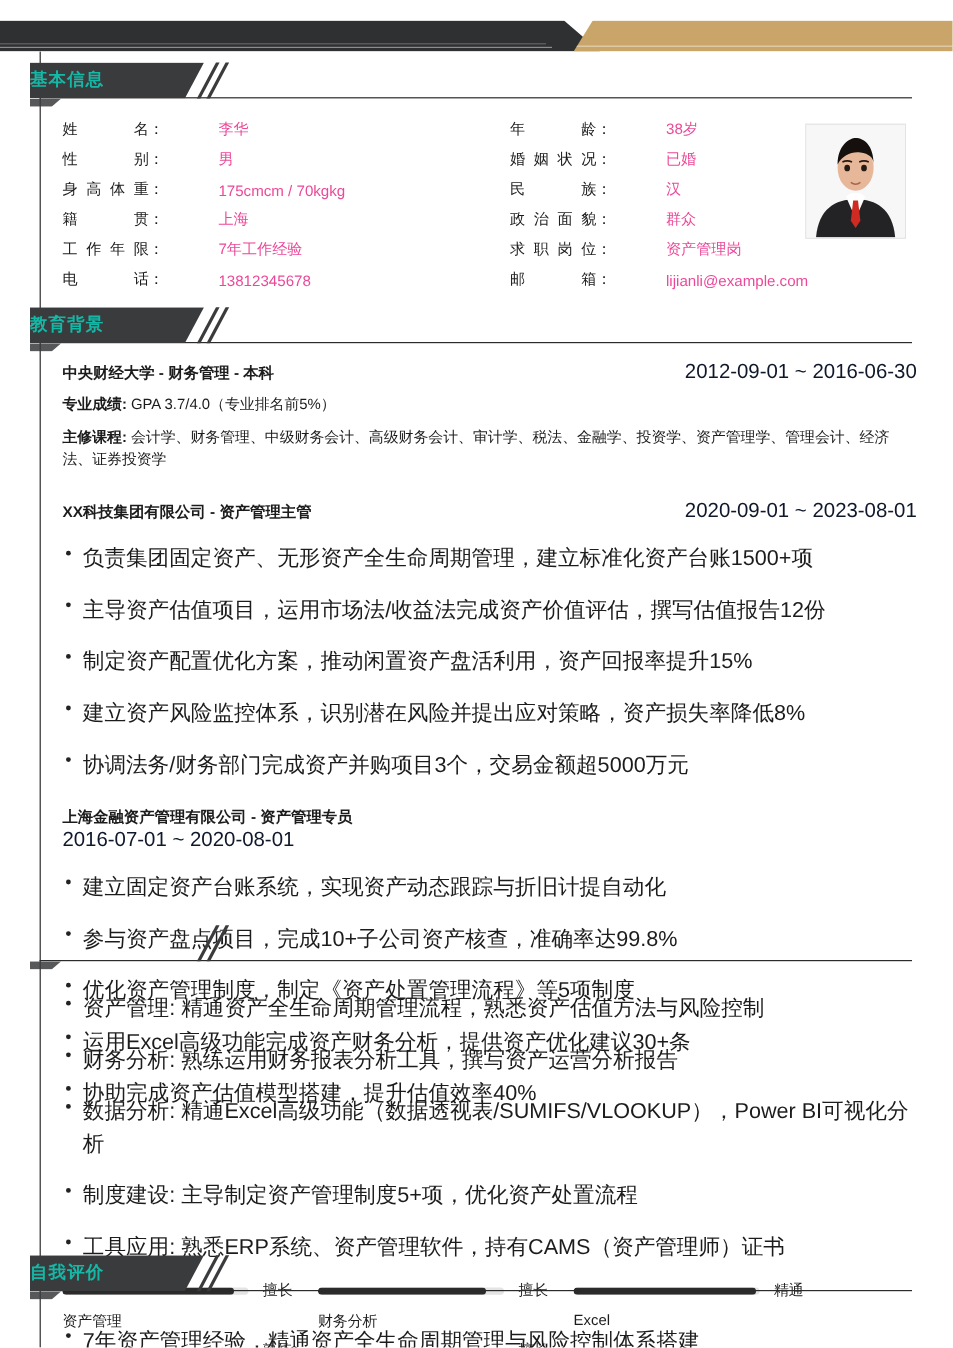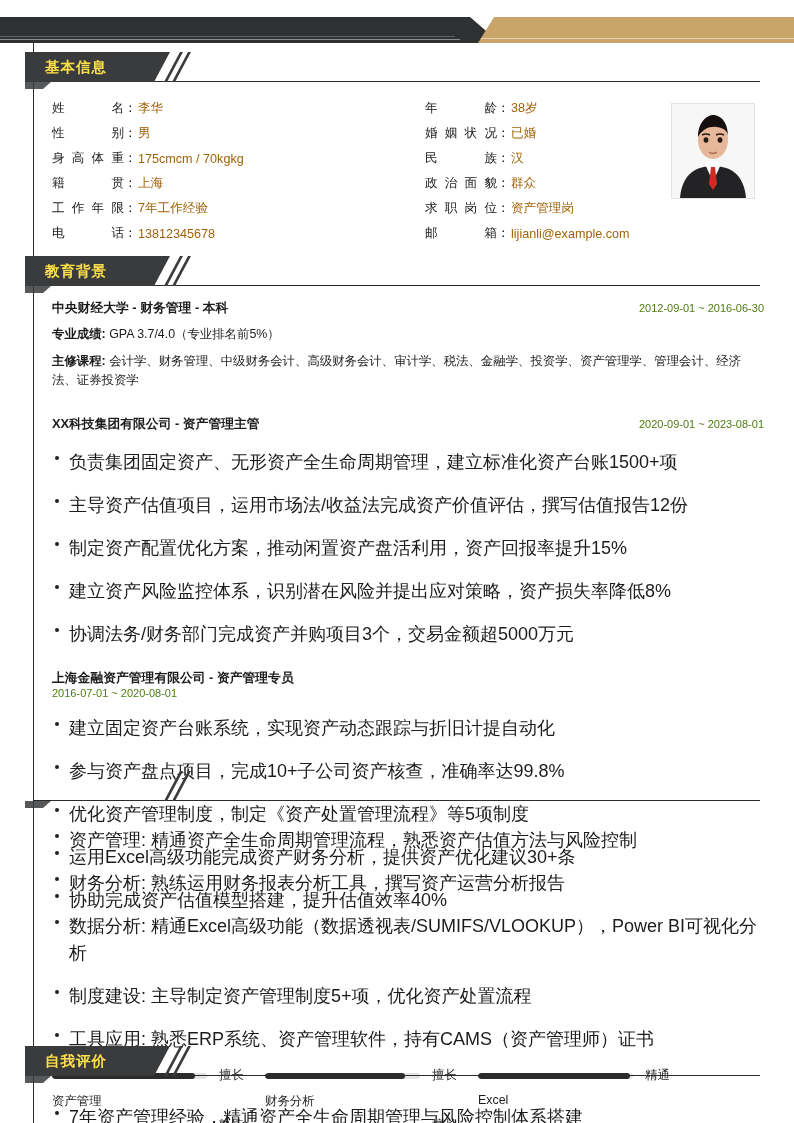--- a/index.html
+++ b/index.html
@@ -44,21 +44,21 @@
   .section{ position:absolute; left:0; width:794px; }
 
   .sec-head{ position:relative; height:30px; }
   .badge{
     position:absolute; left:25px; top:0; height:30px; width:145px;
     background:#3a3b3d;
     clip-path:polygon(0 0, 145px 0, 129px 30px, 0 30px);
     display:flex; align-items:center;
   }
   .badge-title{
-    margin-left:20px; color:#fde047; font-size:14.5px; font-weight:bold;
+    color:#14b8a6; font-size:14.5px; font-weight:bold;
     letter-spacing:1px; line-height:1;
   }
   .slash{
     position:absolute; top:0; height:30px; width:2.5px; background:#3a3b3d;
     transform:skewX(-28deg);
   }
   .s1{ left:172px; } .s2{ left:180px; }
   .badge-notch{
     position:absolute; left:25px; top:30px; width:26px; height:7px;
     background:#3a3b3d;
@@ -73,31 +73,31 @@
 
   
   .info-grid{ position:relative; }
   .info-col{ position:absolute; top:0; }
   .col-l{ left:52px; }
   .col-r{ left:425px; }
   .info-row{ height:25px; display:flex; align-items:center; font-size:12.6px; }
   .lab{ width:72px; display:inline-flex; justify-content:space-between; letter-spacing:0; }
   .lab span{ display:inline-block; }
   .colon{ width:14px; }
-  .val{ color:#a16207; }
+  .val{ color:#ec4899;margin-left:44px; }
 
   .photo{
     position:absolute; left:671px; top:103px; width:84px; height:96px;
     border:1px solid #e3e3e3; background:#fafafa; overflow:hidden;
   }
 
   
   .entry-head{ display:flex; justify-content:space-between; align-items:baseline; }
   .entry-title{ font-size:12.8px; font-weight:bold; }
-  .entry-date{ font-size:11px; color:#4d7c0f; }
+  .entry-date{ font-size:17px; color:#0f172a; }
   .sub-line{ font-size:12.4px; margin-top:8px; line-height:1.55; }
   .sub-line b{ font-weight:bold; }
 
   ul.bullets{ list-style:none; margin-top:6px; }
   ul.bullets li{
     position:relative; padding-left:17px; font-size:18px; line-height:1.5;
     margin-top:16px;
   }
   ul.bullets li::before{
     content:""; position:absolute; left:3px; top:7px; width:4px; height:4px;

